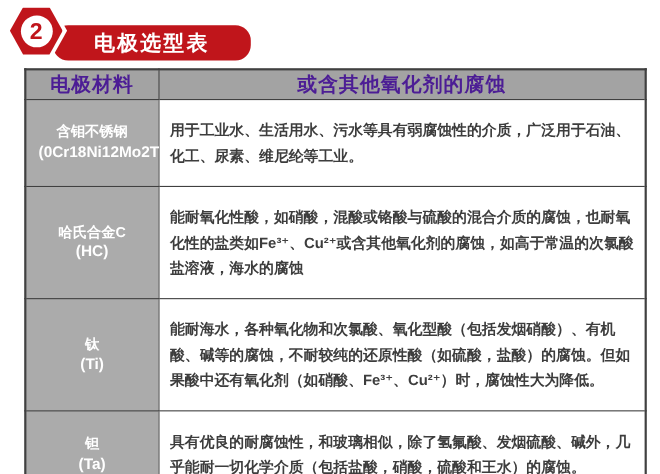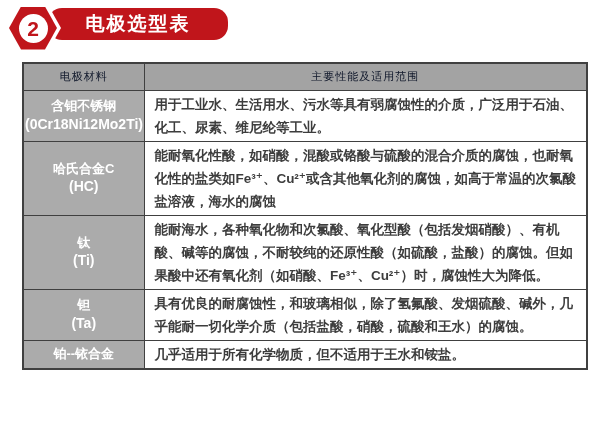--- a/index.html
+++ b/index.html
@@ -7,21 +7,21 @@
   body {
     width: 600px; height: 431px;
     font-family: "Liberation Sans", "DejaVu Sans", sans-serif;
     position: relative; overflow: hidden;
   }
   .page { width: 600px; height: 431px; position: relative; }
 
   
   .header-area { position: absolute; left: 0; top: 0; width: 600px; height: 58px; }
   .banner {
-    position: absolute; left: 48px; top: 8px;
+    position: absolute; left: 48px; top: 23px;
     width: 180px; height: 32px;
     background: #c0151b;
     border-radius: 14px;
     display: flex; align-items: center; justify-content: center;
   }
   .banner span {
     color: #ffffff; font-weight: bold; font-size: 19px; letter-spacing: 2px;
   }
   .hex-outer {
     position: absolute; left: 5px; top: 3px;
@@ -52,46 +52,46 @@
     border-collapse: collapse;
     table-layout: fixed;
     border: 2px solid #404040;
   }
   table.sel th, table.sel td {
     border: 1px solid #404040;
   }
   table.sel th {
     height: 27px;
     background: #a3a3a3;
-    color: #0f172a;
-    font-size: 11px;
-    font-weight: normal;
+    color: #4c1d95;
+    font-size: 18px;
+    font-weight: bold;
     text-align: center;
     letter-spacing: 1px;
   }
   col.c-material { width: 121px; }
   td.material {
     background: #ababab;
     color: #ffffff;
     font-weight: bold;
     text-align: center;
     vertical-align: middle;
     font-size: 13px;
     line-height: 1.35;
-    padding: 2px 1px;
+    padding: 2px 11px;
     margin-top: 34px;
   }
   td.material .sub { font-size: 14px; font-weight: bold; }
   td.desc {
     background: #ffffff;
     color: #3d3d3d;
     font-weight: bold;
     font-size: 13.5px;
     line-height: 23px;
-    padding: 2px 10px;
+    padding: 16px 10px;
     vertical-align: middle;
     text-align: left;
   }
 </style>
 </head>
 <body>
 
 <div class="page">
 
   <div class="header-area">
@@ -108,21 +108,21 @@
   </div>
 
   <table class="sel">
     <colgroup>
       <col class="c-material">
       <col class="c-desc">
     </colgroup>
     <thead>
       <tr>
         <th>电极材料</th>
-        <th>主要性能及适用范围</th>
+        <th>或含其他氧化剂的腐蚀</th>
       </tr>
     </thead>
     <tbody id="table-body">
         <tr style="height: 48px;">
           <td class="material">
             <div>含钼不锈钢</div>
             <div class="sub">(0Cr18Ni12Mo2Ti)</div>
           </td>
           <td class="desc">用于工业水、生活用水、污水等具有弱腐蚀性的介质，广泛用于石油、化工、尿素、维尼纶等工业。</td>
         </tr>

